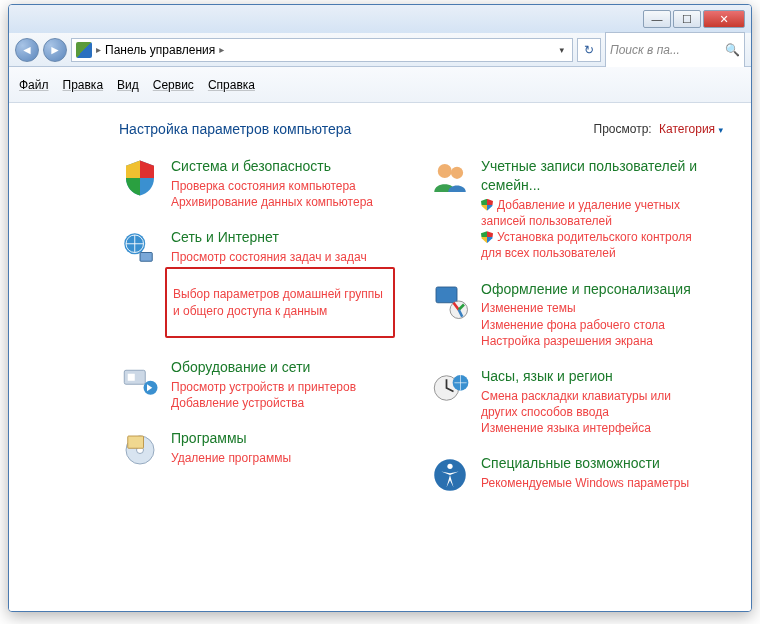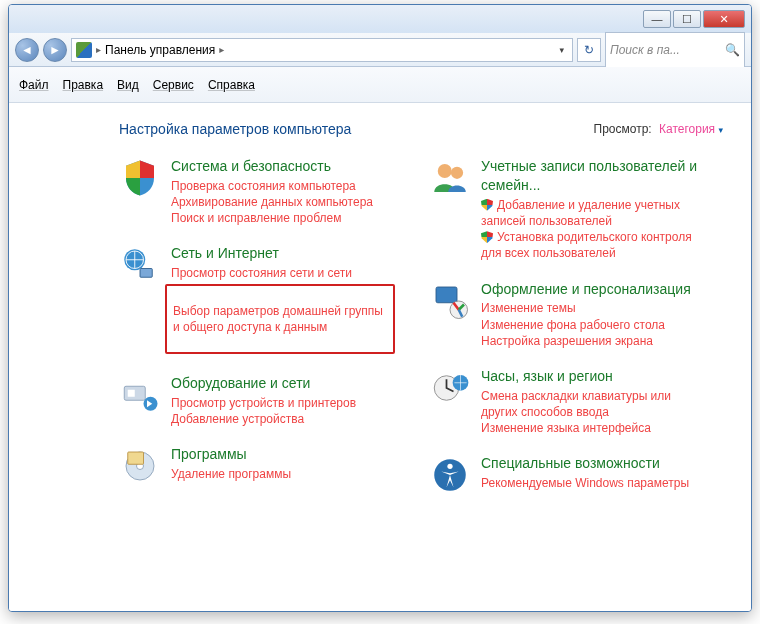--- a/index.html
+++ b/index.html
@@ -120,21 +120,21 @@
     display: flex;
     justify-content: space-between;
     align-items: center;
     margin-bottom: 20px;
   }
   .pagetitle {
     font-size: 14px;
     color: #104a8e;
   }
   .viewby { font-size:12px; color:#333; }
-  .viewby .viewlink { color:#ec4899; margin-left:4px;text-align:right; }
+  .viewby .viewlink { color:#b91c1c; margin-left:4px;text-align:right; }
   .viewby .tri { font-size:9px; color:#0a5dab; }
   .cols {
     display: flex;
     gap: 40px;
   }
   .col { width: 270px; }
   .cat {
     display: flex;
     gap: 10px;
     margin-bottom: 18px;
@@ -225,33 +225,32 @@
             <div class="caticon"><svg viewBox="0 0 48 48">
                 <path d="M24 4 L40 10 V24 C40 34 33 42 24 44 C15 42 8 34 8 24 V10 Z" fill="#3a90d0"></path>
                 <path d="M24 4 L40 10 V24 H24Z" fill="#e03030"></path>
                 <path d="M24 24 H8 V10 L24 4Z" fill="#f0c030"></path>
                 <path d="M24 24 V44 C15 42 8 34 8 24Z" fill="#2aa040"></path>
               </svg></div>
             <div class="catbody">
               <div class="cattitle">Система и безопасность</div>
               <span class="sublink">Проверка состояния компьютера</span>
               <span class="sublink">Архивирование данных компьютера</span>
-              <span class="sublink">Поиск и исправление проблем</span>
             </div>
           </div>
           <div class="cat">
             <div class="caticon"><svg viewBox="0 0 48 48">
                 <circle cx="18" cy="18" r="12" fill="#3a90d0"></circle>
                 <rect x="24" y="28" width="14" height="10" rx="1" fill="#7aa8d8" stroke="#2a5a8a"></rect>
                 <circle cx="18" cy="18" r="10" fill="none" stroke="#fff" stroke-width="1"></circle>
                 <path d="M8 18 H28 M18 8 V28" stroke="#fff" stroke-width="1"></path>
               </svg></div>
             <div class="catbody">
               <div class="cattitle">Сеть и Интернет</div>
-              <span class="sublink">Просмотр состояния сети и сети</span>
+              <span class="sublink">Просмотр состояния задач и задач</span>
               <div class="highlight">
                 <span class="sublink">Выбор параметров домашней группы и общего доступа к данным</span>
               </div>
             </div>
           </div>
           <div class="cat">
             <div class="caticon"><svg viewBox="0 0 48 48">
                 <rect x="6" y="14" width="24" height="16" rx="2" fill="#ccd8e6" stroke="#8aa0b8"></rect>
                 <rect x="10" y="18" width="8" height="8" fill="#fff"></rect>
                 <circle cx="36" cy="34" r="8" fill="#3a90d0"></circle>

